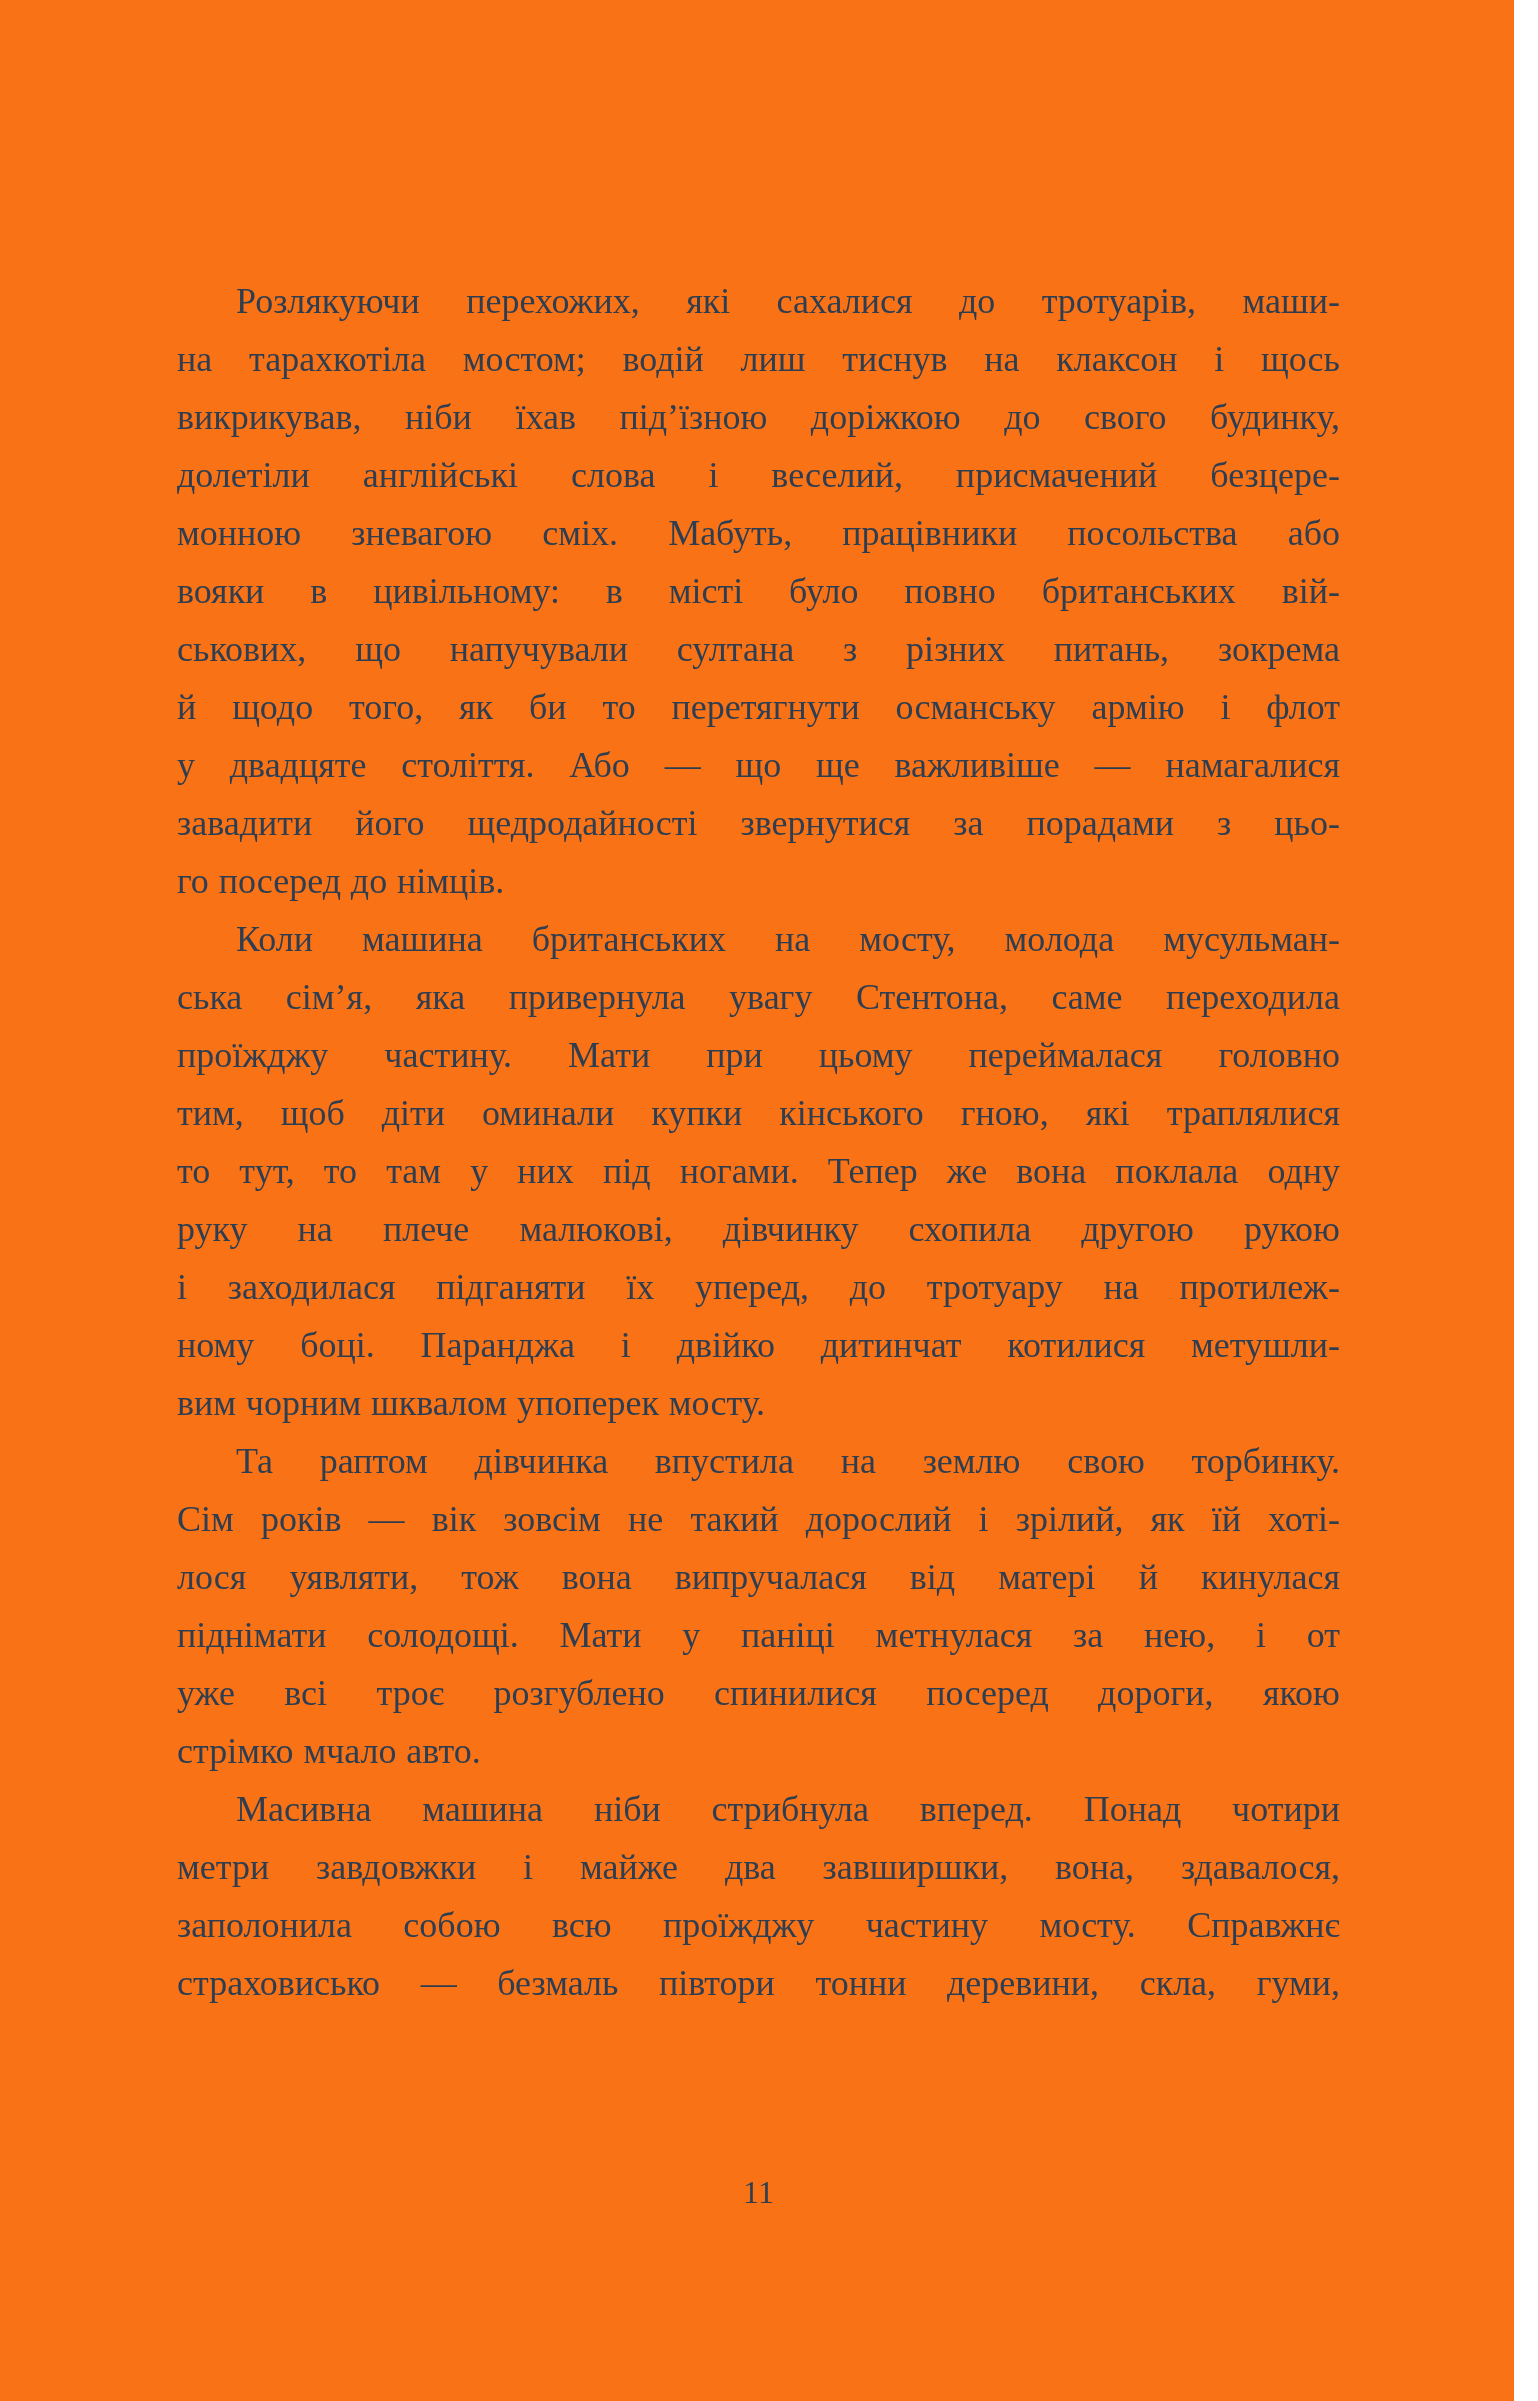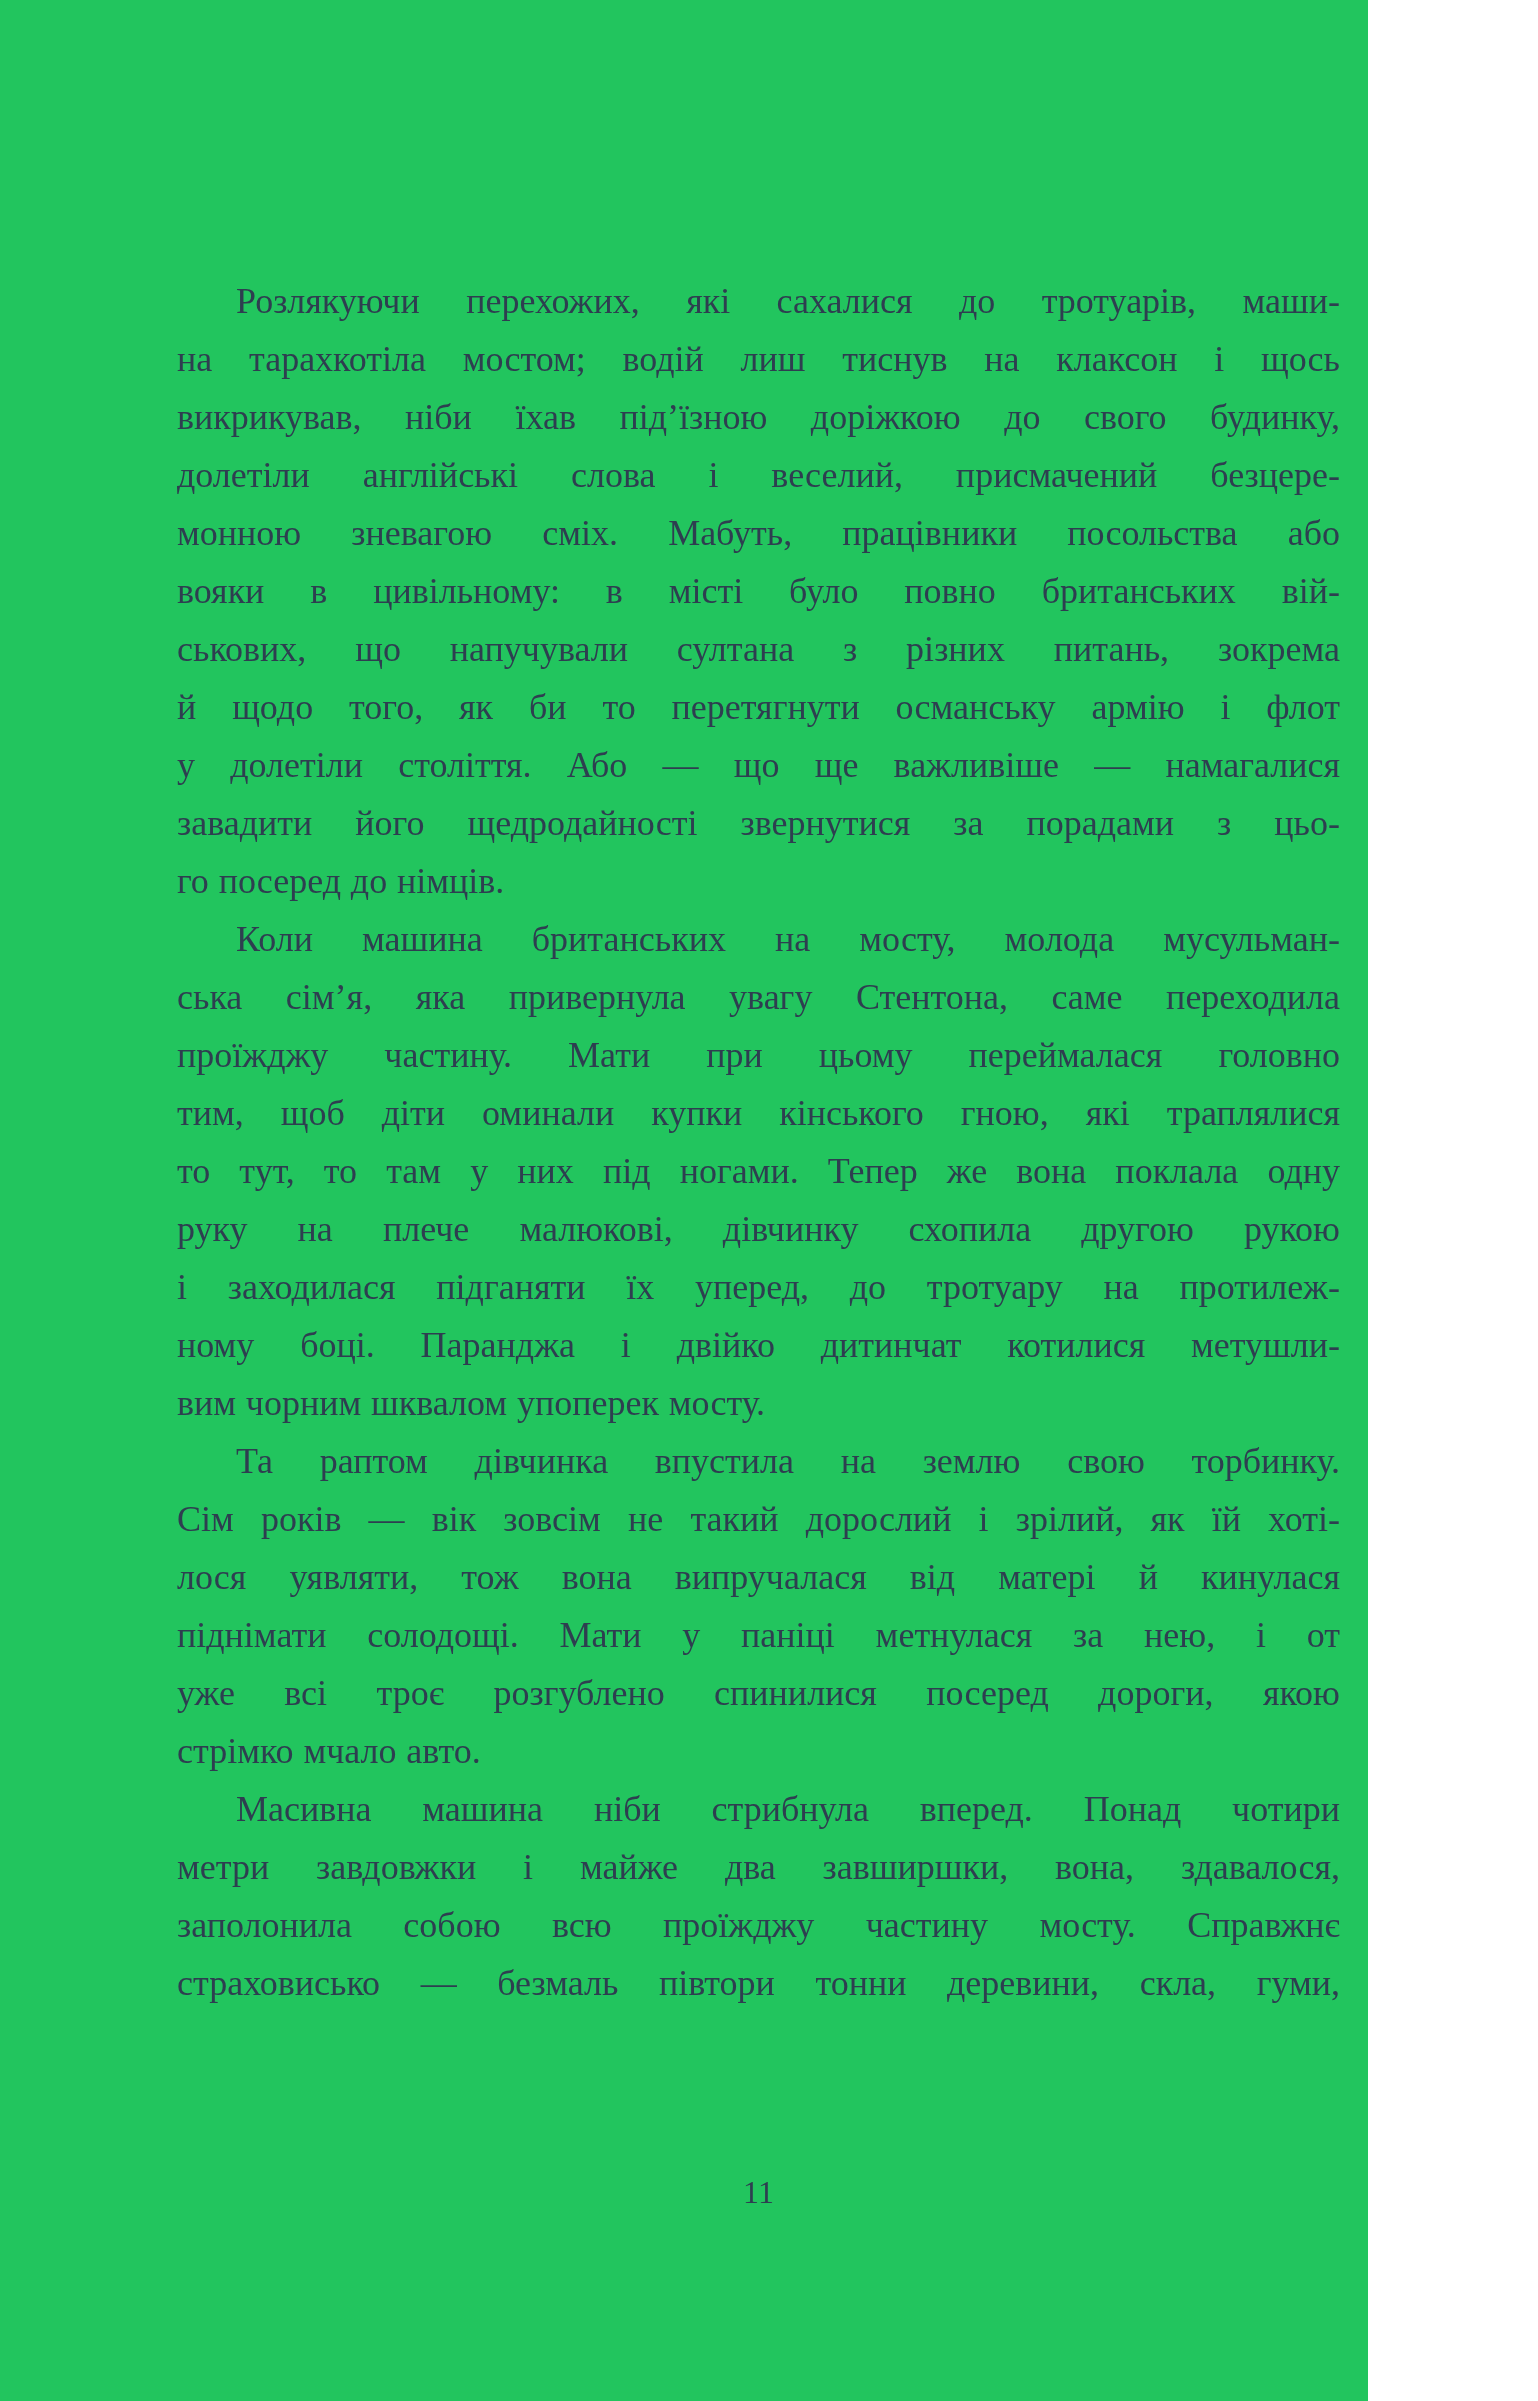--- a/index.html
+++ b/index.html
@@ -8,25 +8,24 @@
     background: #ffffff;
   }
   body {
     width: 1538px;
     height: 2401px;
     font-family: "Liberation Serif", "DejaVu Serif", serif;
     color: #2e3e50;
   }
   .book-page {
     position: relative;
-    width: 1320px;
+    width: 1514px;
     height: 2401px;
-    background: #22c55e;
+    background: #f97316;
     overflow: hidden;
-    padding-left: 48px;
   }
   .text-block {
     position: absolute;
     left: 177px;
     top: 272px;
     width: 1163px;
   }
   .paragraph {
     margin: 0;
     padding: 0;
@@ -62,21 +61,21 @@
   <section class="text-block" id="text-block">
       <div class="paragraph">
         <div class="line indent">Розлякуючи перехожих, які сахалися до тротуарів, маши-</div>
         <div class="line">на тарахкотіла мостом; водій лиш тиснув на клаксон і щось</div>
         <div class="line">викрикував, ніби їхав під’їзною доріжкою до свого будинку,</div>
         <div class="line">долетіли англійські слова і веселий, присмачений безцере-</div>
         <div class="line">монною зневагою сміх. Мабуть, працівники посольства або</div>
         <div class="line">вояки в цивільному: в місті було повно британських вій-</div>
         <div class="line">ськових, що напучували султана з різних питань, зокрема</div>
         <div class="line">й щодо того, як би то перетягнути османську армію і флот</div>
-        <div class="line">у долетіли століття. Або — що ще важливіше — намагалися</div>
+        <div class="line">у двадцяте століття. Або — що ще важливіше — намагалися</div>
         <div class="line">завадити його щедродайності звернутися за порадами з цьо-</div>
         <div class="line flush">го посеред до німців.</div>
       </div>
       <div class="paragraph">
         <div class="line indent">Коли машина британських на мосту, молода мусульман-</div>
         <div class="line">ська сім’я, яка привернула увагу Стентона, саме переходила</div>
         <div class="line">проїжджу частину. Мати при цьому переймалася головно</div>
         <div class="line">тим, щоб діти оминали купки кінського гною, які траплялися</div>
         <div class="line">то тут, то там у них під ногами. Тепер же вона поклала одну</div>
         <div class="line">руку на плече малюкові, дівчинку схопила другою рукою</div>

